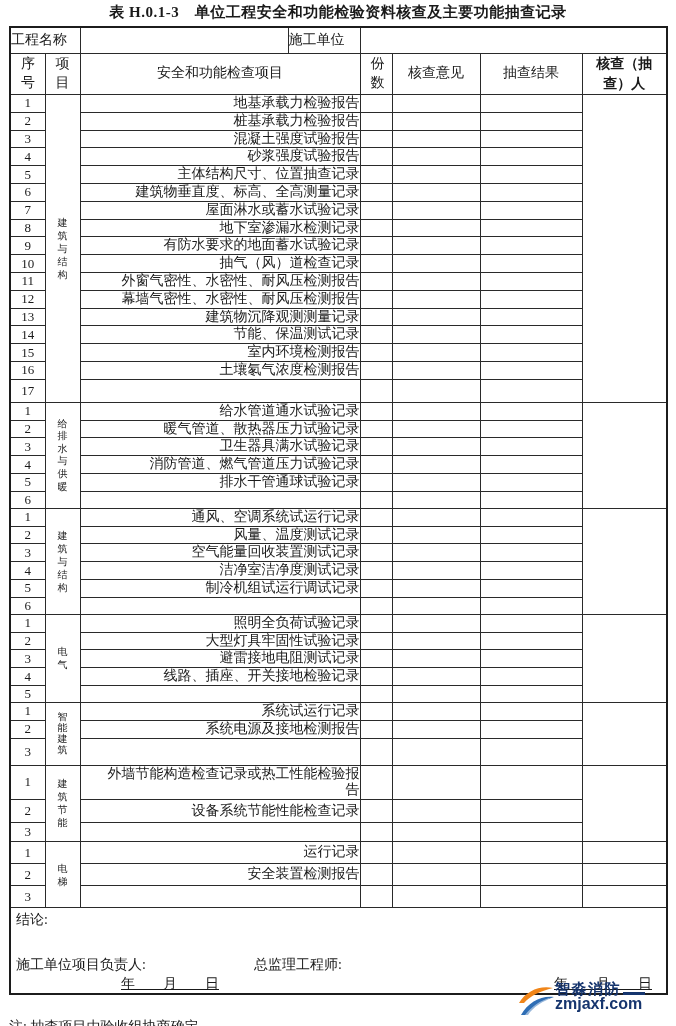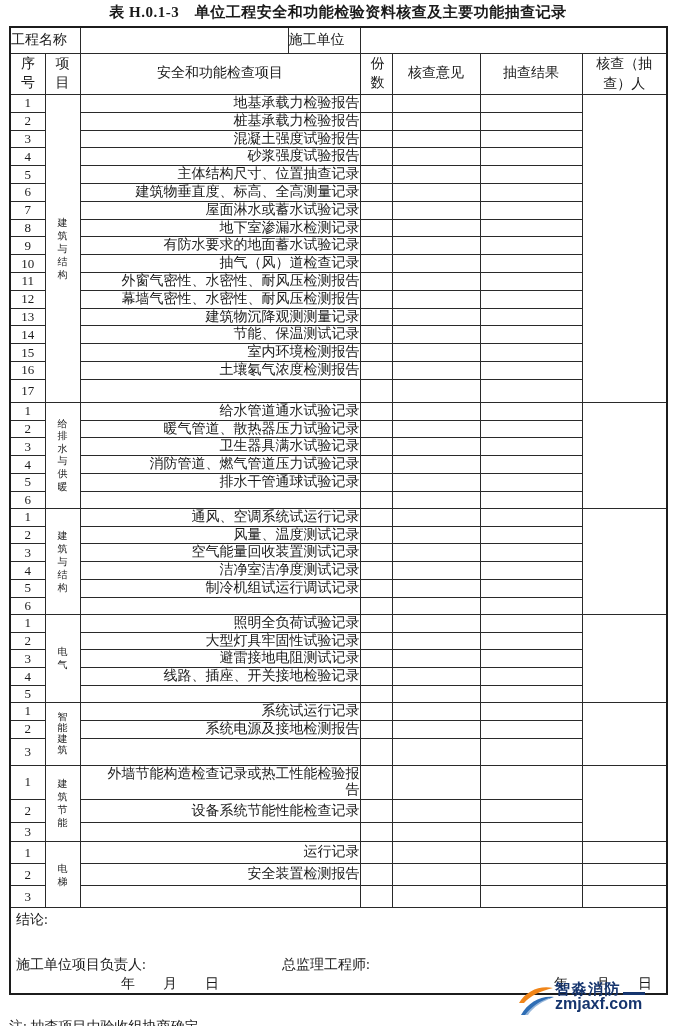--- a/index.html
+++ b/index.html
@@ -14,37 +14,37 @@
   table{
     border-collapse:collapse;table-layout:fixed;width:657px;margin:2px 0 0 9px;
     border:2px solid #1c1c1c;
   }
   td,th{
     border:1px solid #2a2a2a;padding:0;overflow:hidden;
     font-size:14px;font-weight:normal;vertical-align:middle;
   }
   th{text-align:center;line-height:1.35;}
   .vh{padding:0 10px;word-break:break-all;}
-  .ck-span{display:inline-block;width:4.35em;line-height:1.45;text-align:center;}
+  .ck-span{display:inline-block;width:4.35em;line-height:1.45;text-align:center;font-weight:bold;}
   .hc{text-align:left;}
   .seq{text-align:center;font-size:13px;}
   .item{text-align:right;text-indent:1.45em;line-height:1.2;}
   .cat{vertical-align:middle;}
   .cat .vtext{
     width:1.15em;margin:0 auto;word-break:break-all;line-height:1.3;
     font-size:10px;text-align:center;
   }
   .cat-4 .vtext{line-height:1.08;}
   .cat-1 .vtext{line-height:1.26;}
   .concl{position:relative;height:85px;vertical-align:top;}
   .concl-label{position:absolute;left:5px;top:3px;font-size:14px;}
   .sig{position:absolute;top:48px;font-size:14px;}
   .sig-left{left:5px;}
-  .sig-right{left:243px;margin-left:28px;}
-  .date{position:absolute;top:67px;font-size:14px;white-space:pre;}
+  .sig-right{left:243px;}
+  .date{position:absolute;top:67px;font-size:14px;white-space:pre;text-decoration:underline;}
   .date-left{left:110px;}
   .date-right{left:543px;}
   .note{margin:23px 0 0 9px;font-size:14px;}
   .watermark{position:absolute;left:518px;top:981px;width:130px;height:40px;}
   .wm-icon{position:absolute;left:0;top:4px;}
   .wm-text{position:absolute;left:37px;top:0;}
   .wm-name{font-size:15px;font-weight:bold;color:#16356e;letter-spacing:1.5px;line-height:17px;}
   .wm-url{font-size:16px;font-weight:bold;color:#16356e;font-family:"Liberation Sans",sans-serif;line-height:12px;}
   .wm-rule{position:absolute;left:105px;top:11px;width:22px;height:3px;background:#16356e;}
 </style>

